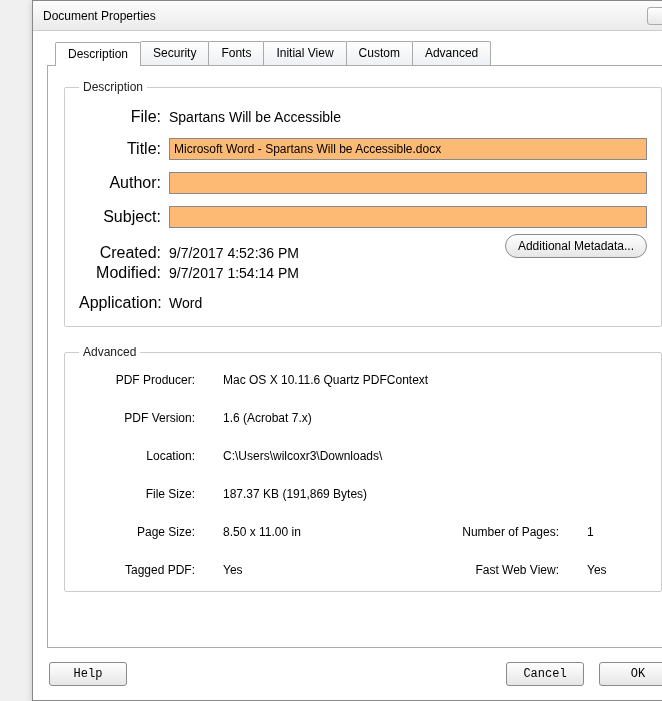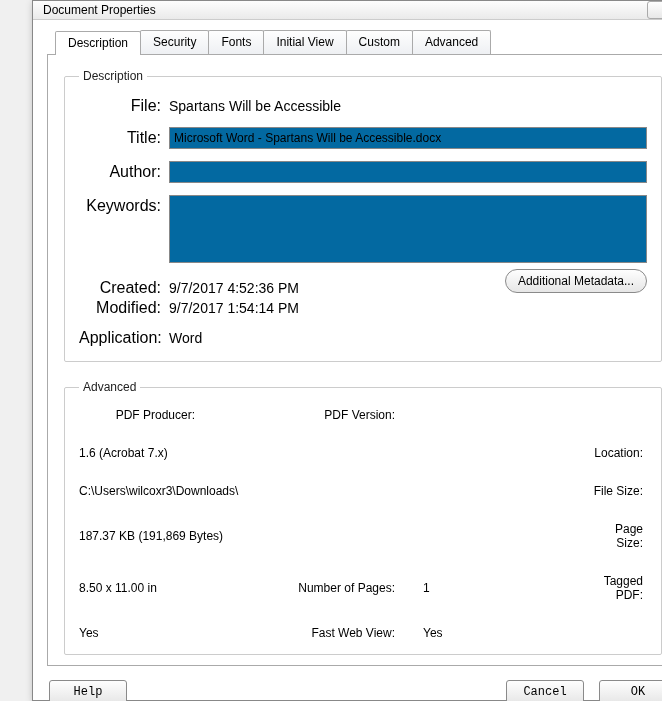--- a/index.html
+++ b/index.html
@@ -105,21 +105,21 @@
     font-size: 16px;
   }
   .val { font-size: 14px; }
   .txt {
     flex: 1;
     height: 22px;
     border: 1px solid #888;
     padding: 2px 4px;
     font-family: inherit;
     font-size: 12px;
-    background: #0369a1;
+    background: #fdba74;
   }
   textarea.txt {
     height: 68px;
     resize: none;
   }
   .row.keywords { align-items: flex-start; }
   .row.keywords .lbl { padding-top: 2px; }
   .btn {
     min-width: 78px;
     height: 24px;
@@ -191,25 +191,25 @@
         <div class="row">
           <div class="lbl">Title:</div>
           <input class="txt" type="text" value="Microsoft Word - Spartans Will be Accessible.docx" style="">
         </div>
 
         <div class="row">
           <div class="lbl">Author:</div>
           <input class="txt" type="text" value="" style="">
         </div>
 
-
-        <div class="row keywords">
-          <div class="lbl">Keywords:</div>
-          <textarea class="txt" style=""></textarea>
-        </div>
+        <div class="row">
+          <div class="lbl">Subject:</div>
+          <input class="txt" type="text" value="" style="">
+        </div>
+
 
         <div class="row" style="margin-top:16px;">
           <div class="lbl">Created:</div>
           <div class="val">9/7/2017 4:52:36 PM</div>
         </div>
 
         <div class="meta-btn-row">
           <button class="btn" style="min-width:140px;border-radius:12px;">Additional Metadata...</button>
         </div>
 
@@ -221,20 +221,21 @@
         <div class="row">
           <div class="lbl">Application:</div>
           <div class="val">Word</div>
         </div>
       </fieldset>
 
       <fieldset class="group">
         <legend>Advanced</legend>
         <div class="adv-grid">
           <div class="adv-lbl">PDF Producer:</div>
+          <div style="grid-column: span 3;">Mac OS X 10.11.6 Quartz PDFContext</div>
 
           <div class="adv-lbl">PDF Version:</div>
           <div style="grid-column: span 3;">1.6 (Acrobat 7.x)</div>
 
           <div class="adv-lbl">Location:</div>
           <div style="grid-column: span 3;">C:\Users\wilcoxr3\Downloads\</div>
 
           <div class="adv-lbl">File Size:</div>
           <div style="grid-column: span 3;">187.37 KB (191,869 Bytes)</div>
 

